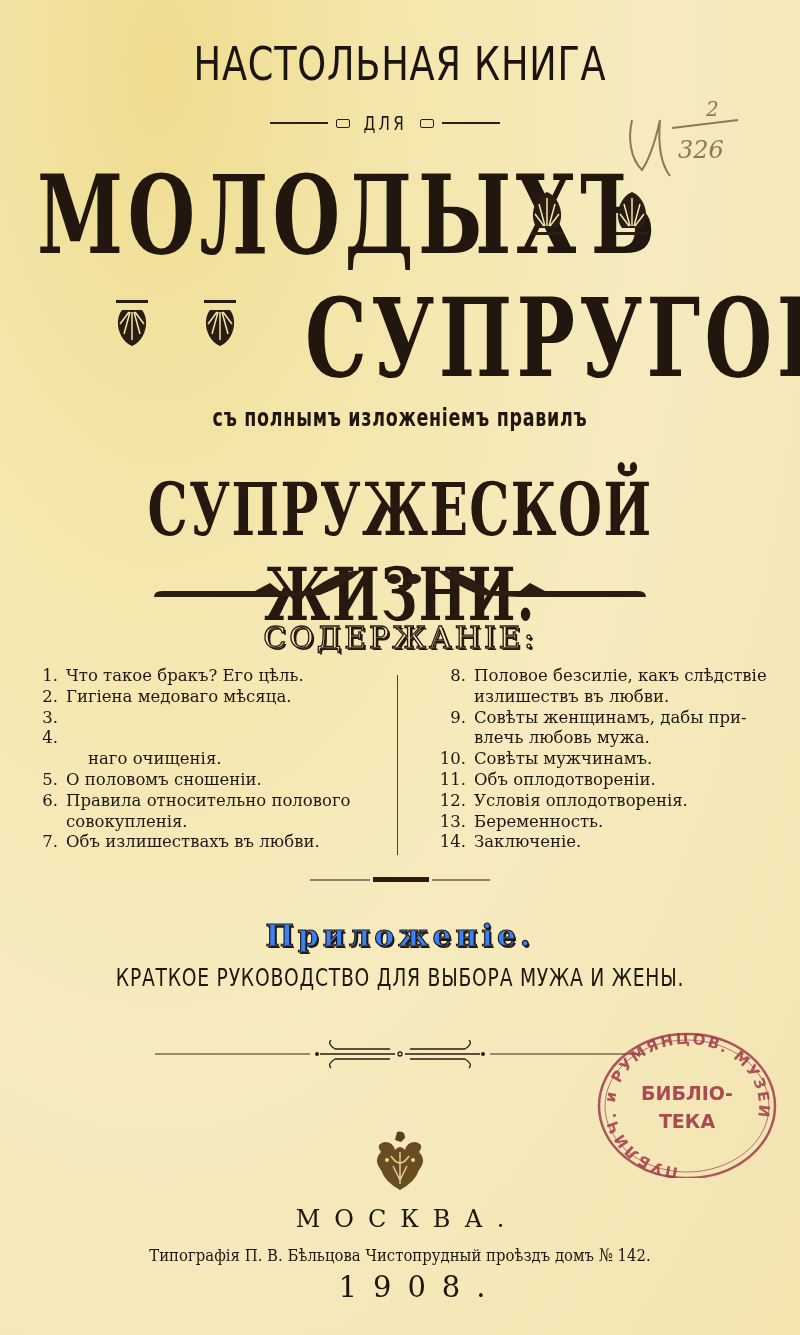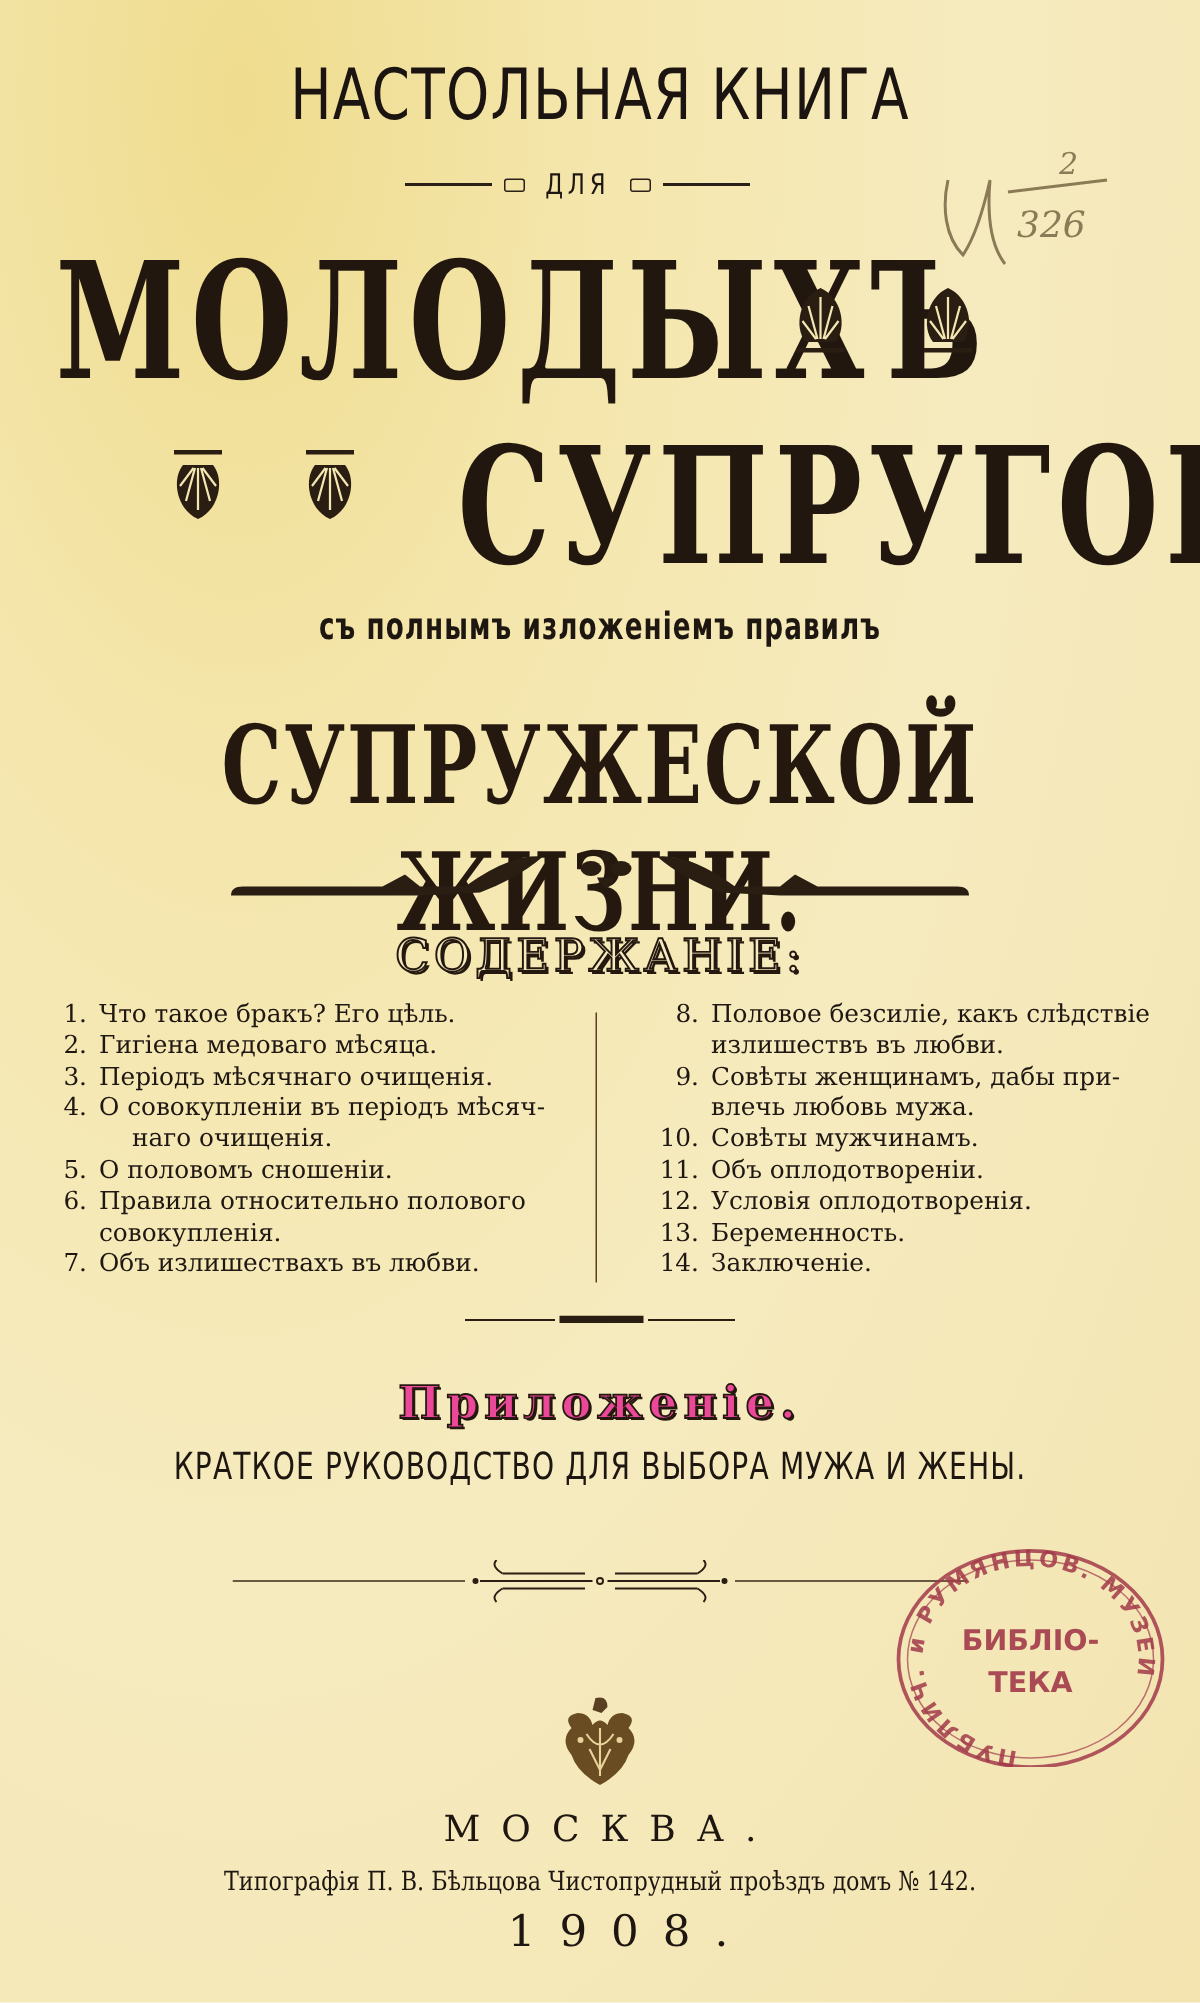--- a/index.html
+++ b/index.html
@@ -60,21 +60,21 @@
   .toc-right .toc-num { width: 36px; }
   .toc-cont { padding-left: 38px; }
   .toc-cont-l { padding-left: 60px; }
   .toc-cont-r { padding-left: 44px; }
   .col-rule { left: 397px; top: 675px; width: 1px; height: 180px; background: #5a4020; }
 
   .short-rule { top: 877px; left: 310px; width: 180px; height: 6px; }
 
   .appendix {
     top: 918px; font-family: "DejaVu Serif", serif; font-weight: bold;
-    font-size: 30px; letter-spacing: 4px; color: #ec4899;
+    font-size: 30px; letter-spacing: 4px; color: #3b82f6;
     -webkit-text-stroke: 1.2px #24180f; text-shadow: 1.5px 1.5px 0 #24180f;
   }
   .appendix-sub {
     top: 963px; font-family: "DejaVu Sans", sans-serif; font-size: 25px;
     transform: scaleX(0.75); letter-spacing: 1px;
   }
 
   .divider-bottom { top: 1040px; left: 155px; width: 490px; height: 30px; }
 
   .stamp { left: 592px; top: 1028px; width: 190px; height: 150px; }
@@ -153,25 +153,23 @@
     <div class="toc-item">
         <span class="toc-num">1.</span>
         <span>Что такое бракъ? Его цѣль.</span>
       </div>
     <div class="toc-item">
         <span class="toc-num">2.</span>
         <span>Гигіена медоваго мѣсяца.</span>
       </div>
     <div class="toc-item">
         <span class="toc-num">3.</span>
-        <span>Періодъ мѣсячнаго очищенія.</span>
       </div>
     <div class="toc-item">
         <span class="toc-num">4.</span>
-        <span>О совокупленіи въ періодъ мѣсяч-</span>
       </div>
     <div class="toc-cont-l">наго очищенія.</div>
     <div class="toc-item">
         <span class="toc-num">5.</span>
         <span>О половомъ сношеніи.</span>
       </div>
     <div class="toc-item">
         <span class="toc-num">6.</span>
         <span>Правила относительно полового</span>
       </div>

